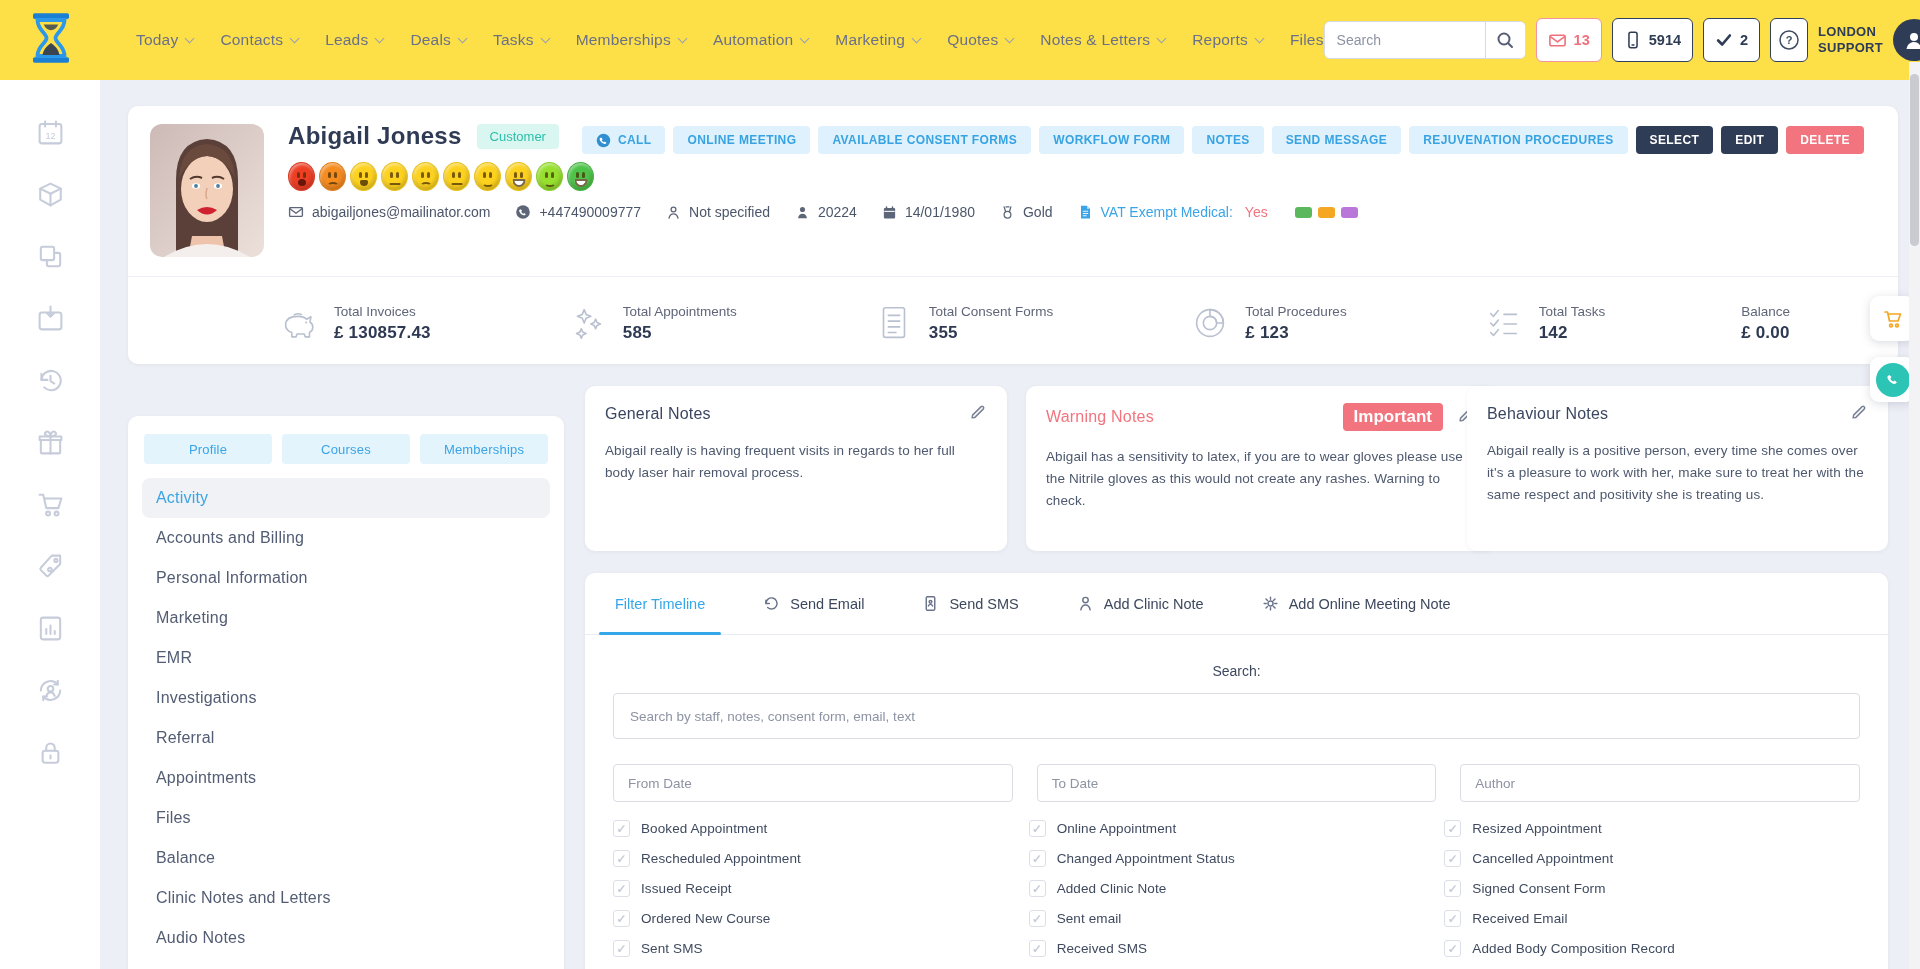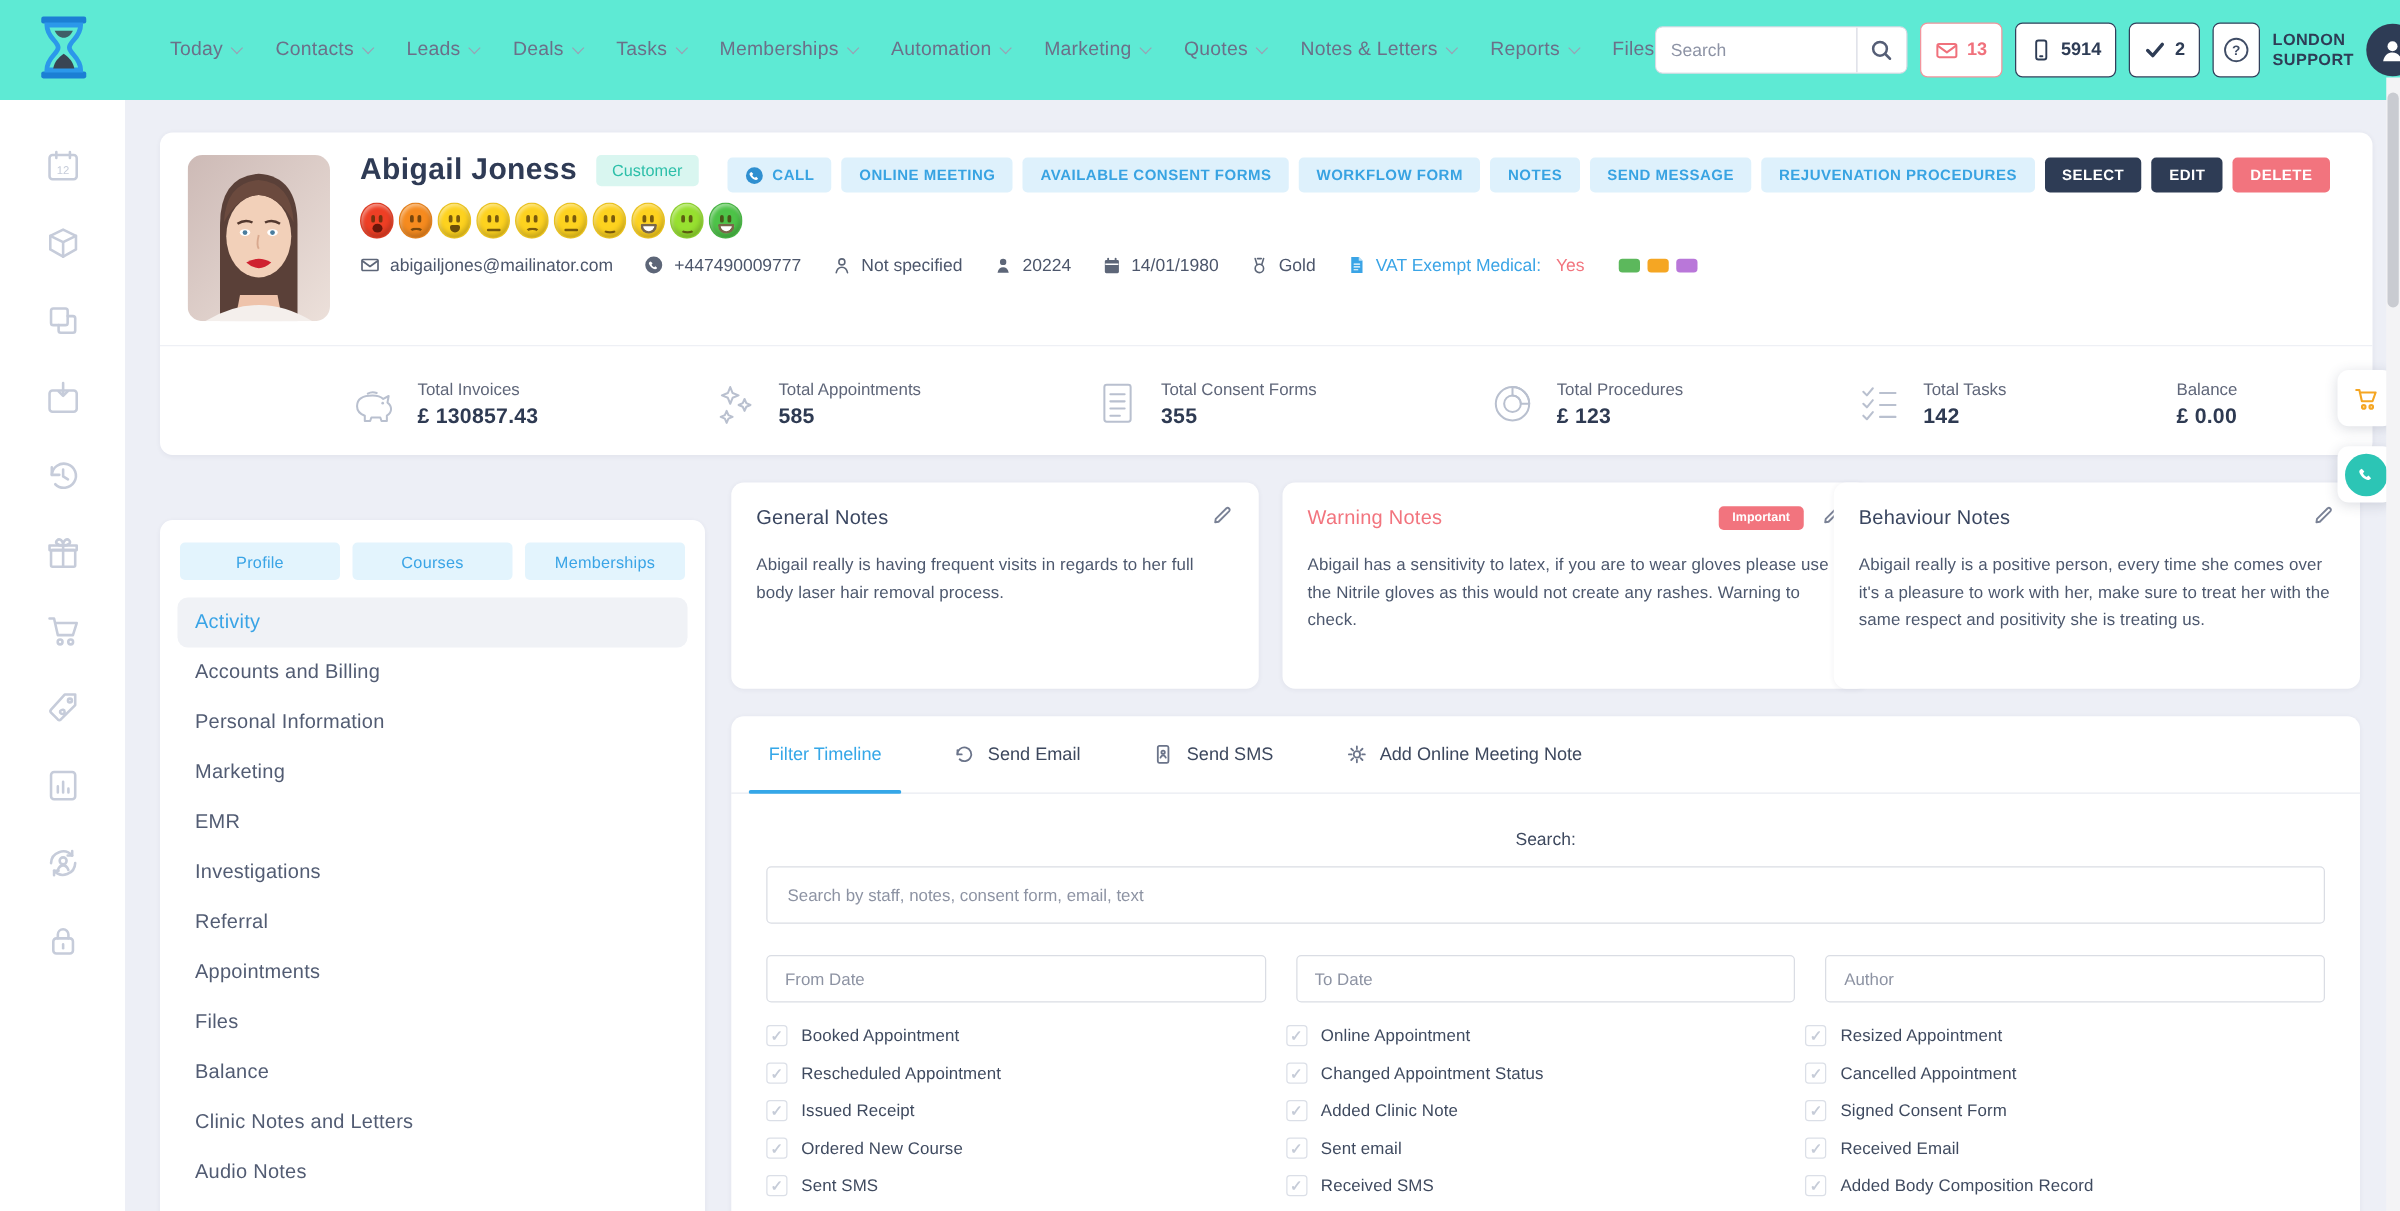--- a/index.html
+++ b/index.html
@@ -1,20 +1,20 @@
 <!DOCTYPE html>
 <html><head>
 <meta charset="utf-8">
 <style>
   *{margin:0;padding:0;box-sizing:border-box;font-family:"Liberation Sans",sans-serif;}
   html,body{width:1920px;height:969px;overflow:hidden;background:#edeff6;}
   .app{position:relative;width:1920px;height:969px;background:#edeff6;}
 
   
-  .topbar{position:absolute;top:0;left:0;right:0;height:80px;background:#5eead4;display:flex;align-items:center;z-index:20;}
+  .topbar{position:absolute;top:0;left:0;right:0;height:80px;background:#fde047;display:flex;align-items:center;z-index:20;}
   .logo{margin-left:24px;cursor:pointer;flex:0 0 auto;}
   .main-nav{display:flex;align-items:center;list-style:none;gap:27px;margin-left:58px;}
   .nav-item{display:flex;align-items:center;gap:8px;font-size:15.5px;color:#6b7089;cursor:pointer;white-space:nowrap;letter-spacing:.2px;}
   .chev{width:7px;height:7px;border-right:1.7px solid #9aa0b4;border-bottom:1.7px solid #9aa0b4;transform:rotate(45deg);margin-top:-4px;}
   .top-right{margin-left:auto;display:flex;align-items:center;gap:10px;padding-right:16px;}
   .searchbox{width:202px;height:38px;border:1px solid #d7dae3;border-radius:6px;display:flex;overflow:hidden;background:#fff;}
   .searchbox input{flex:1;border:0;outline:0;padding:0 12px;font-size:14px;color:#3c4660;min-width:0;}
   .searchbox input::placeholder{color:#8d93a5;}
   .search-btn{width:40px;border:0;border-left:1px solid #d7dae3;background:#fff;display:flex;align-items:center;justify-content:center;cursor:pointer;color:#555e76;}
   .pill{height:44px;border-radius:6px;display:flex;align-items:center;gap:7px;padding:0 11px;font-size:14.5px;font-weight:700;cursor:pointer;background:#fff;}
@@ -75,21 +75,21 @@
   .lp-item{height:40px;display:flex;align-items:center;padding:0 14px;font-size:16px;color:#525c73;border-radius:8px;cursor:pointer;letter-spacing:.2px;}
   .lp-item[data-state="active"]{background:#f0f2f6;color:#3aa4e6;}
 
   
   #note-general{left:585px;top:386px;width:422px;height:165px;}
   #note-warning{left:1026px;top:386px;width:469px;height:165px;}
   #note-behaviour{left:1467px;top:386px;width:421px;height:165px;}
   .note-head{display:flex;align-items:center;padding:17px 20px 0;}
   .note-title{font-size:16px;color:#3a4660;font-weight:500;letter-spacing:.2px;}
   .note-title.warn{color:#f2747e;}
-  .imp-badge{margin-left:auto;background:#f2747e;color:#fff;font-size:10px;font-weight:700;padding:4px 11px;border-radius:4px;}
+  .imp-badge{margin-left:auto;background:#f2747e;color:#fff;font-size:17px;font-weight:700;padding:4px 11px;border-radius:4px;}
   .pencil{color:#7a8296;cursor:pointer;flex:0 0 auto;}
   .pencil.push{margin-left:auto;}
   .pencil.gap{margin-left:14px;}
   .note-body{padding:15px 20px 0;font-size:13.5px;line-height:1.62;color:#4d586e;letter-spacing:.1px;}
 
   
   #timeline-card{left:585px;top:573px;width:1303px;height:440px;}
   .tl-tabs{display:flex;align-items:center;gap:58px;padding-left:30px;height:62px;border-bottom:1px solid #e9ecf2;}
   .tl-tab{display:flex;align-items:center;gap:10px;font-size:14.5px;color:#3d485e;cursor:pointer;height:100%;position:relative;white-space:nowrap;}
   .tl-tab .tic{color:#6a7389;}
@@ -655,20 +655,27 @@
       <div class="tl-tab">
         <svg class="tic ic" width="17" height="17" viewBox="0 0 20 20">
             <rect x="5" y="2" width="10" height="16" rx="1.5"></rect>
             <circle cx="10" cy="8" r="1.6"></circle>
             <path d="M7.5 13 c.5 -1.3 1.4 -2 2.5 -2 s2 .7 2.5 2"></path>
           </svg>
         <span>Send SMS</span>
       </div>
       <div class="tl-tab">
         <svg class="tic ic" width="17" height="17" viewBox="0 0 20 20">
+            <circle cx="10" cy="6" r="3.2"></circle>
+            <path d="M4.5 17.5 c.8 -4 3 -5.8 5.5 -5.8 s4.7 1.8 5.5 5.8"></path>
+          </svg>
+        <span>Add Clinic Note</span>
+      </div>
+      <div class="tl-tab">
+        <svg class="tic ic" width="17" height="17" viewBox="0 0 20 20">
             <circle cx="10" cy="10" r="3"></circle>
             <path d="M10 2.5 v2.5 M10 15 v2.5 M2.5 10 h2.5 M15 10 h2.5 M4.7 4.7 l1.8 1.8 M13.5 13.5 l1.8 1.8 M15.3 4.7 l-1.8 1.8 M6.5 13.5 l-1.8 1.8"></path>
           </svg>
         <span>Add Online Meeting Note</span>
       </div>
     </div>
 
     <div class="tl-search-label">Search:</div>
     <input class="tl-search" type="text" placeholder="Search by staff, notes, consent form, email, text" style="">
 

